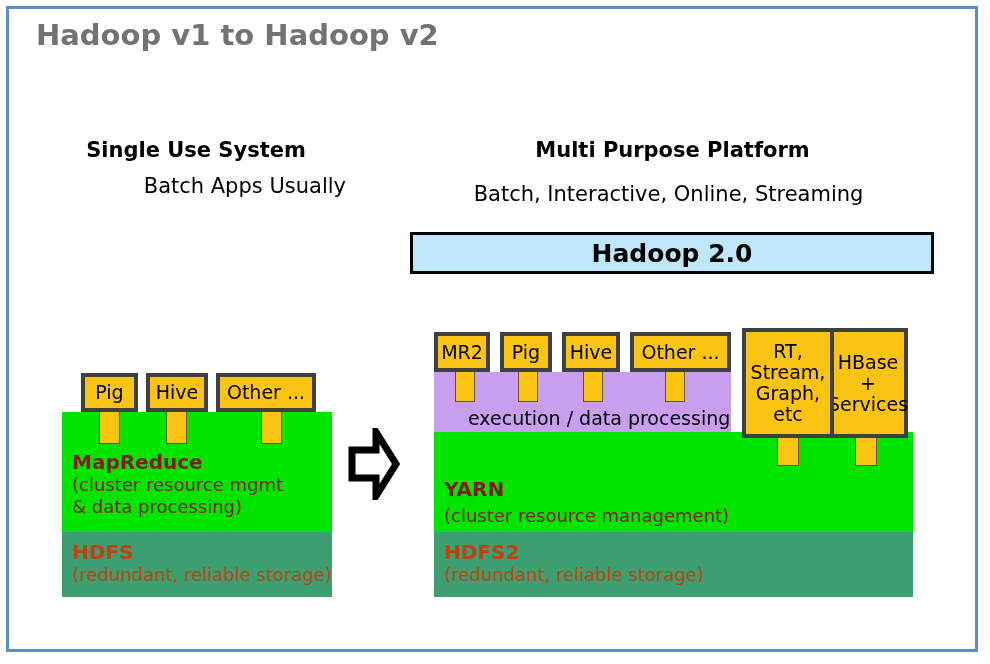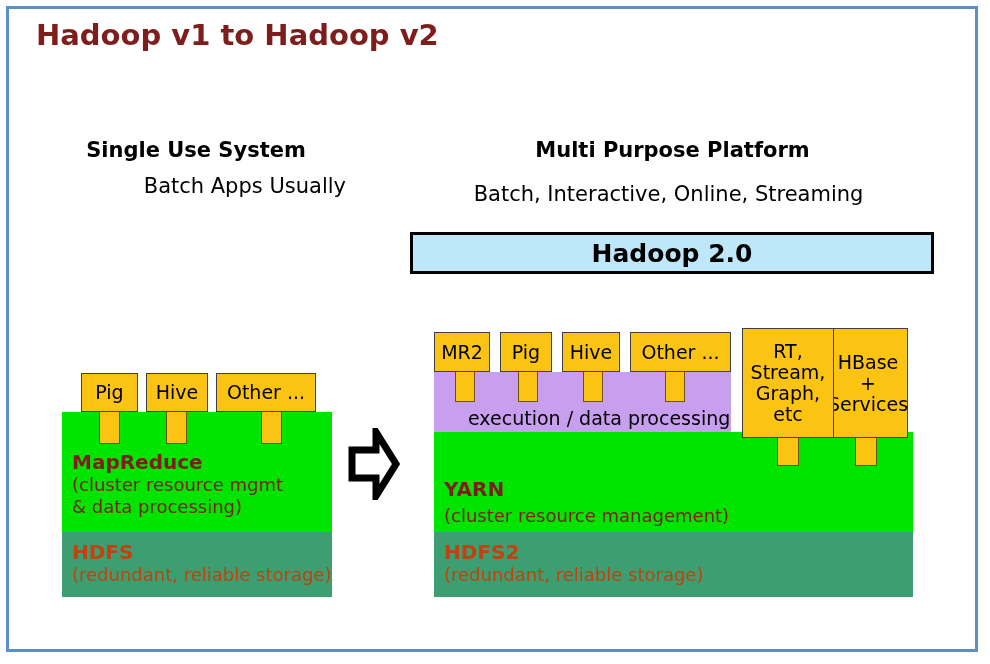--- a/index.html
+++ b/index.html
@@ -28,21 +28,21 @@
     box-sizing: border-box;
     background: #ffffff;
   }
   
   #page-title {
     position: absolute;
     left: 36px;
     top: 18px;
     font-size: 29px;
     font-weight: bold;
-    color: #7f1d1d;
+    color: #737373;
     letter-spacing: 0px;
     white-space: nowrap;
   }
   
   .col-heading {
     position: absolute;
     text-align: center;
     font-weight: bold;
     font-size: 21px;
     color: #000000;
@@ -96,21 +96,21 @@
     position: absolute;
     font-size: 19px;
     color: #000000;
     white-space: nowrap;
   }
 
   
   .app-box {
     position: absolute;
     background: #FBC312;
-    border: 1px solid #404040;
+    border: 4px solid #404040;
     box-sizing: border-box;
     display: flex;
     align-items: center;
     justify-content: center;
     text-align: center;
     font-size: 19px;
     line-height: 21px;
     color: #000000;
     white-space: pre-line;
     z-index: 5;

